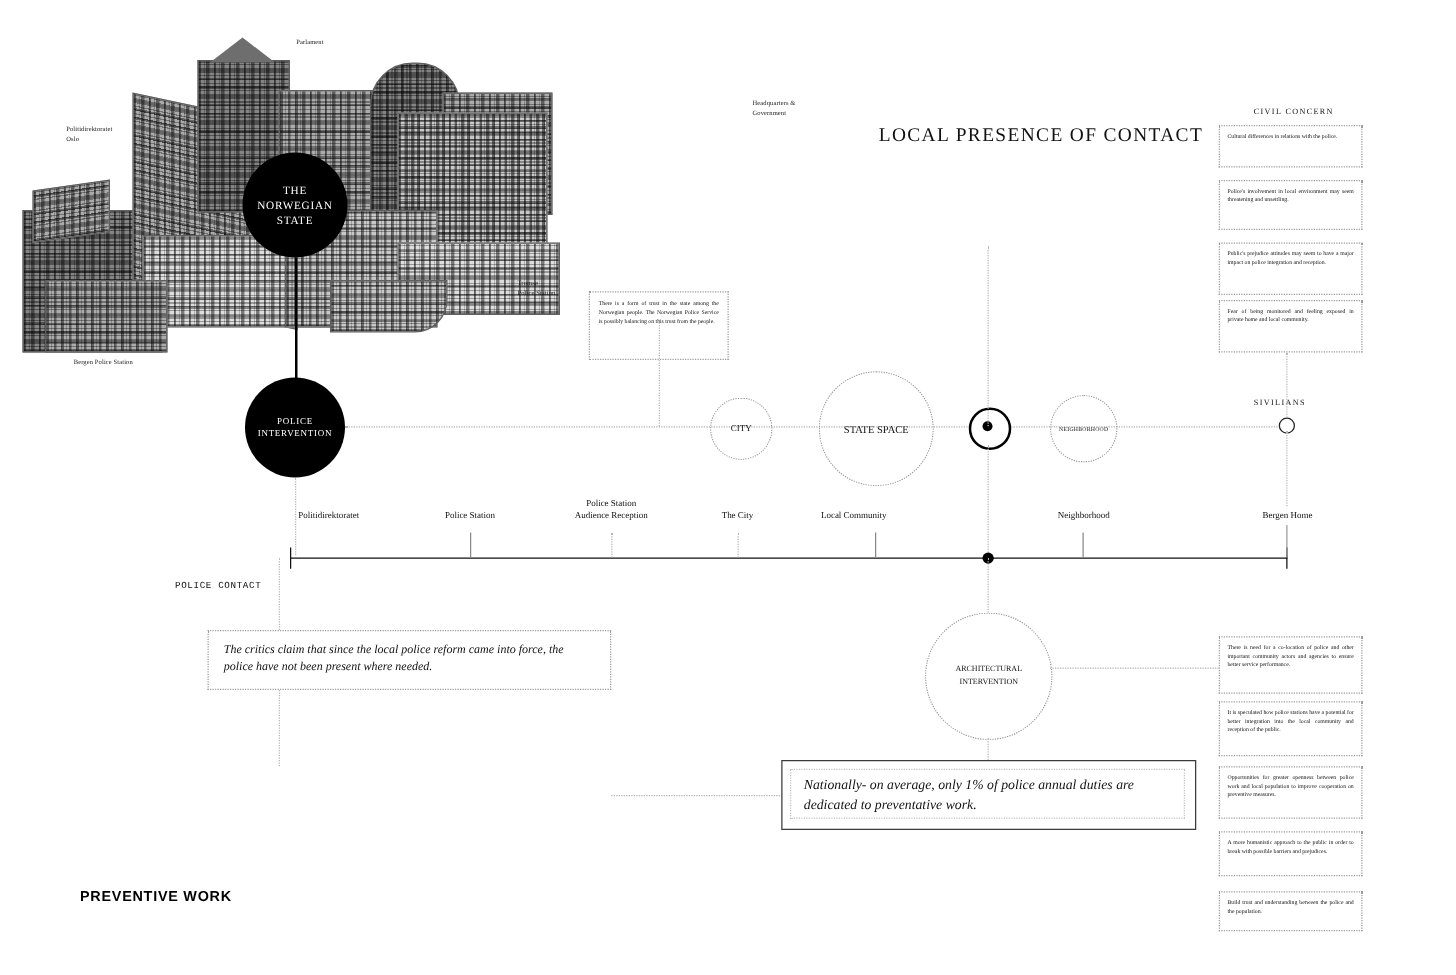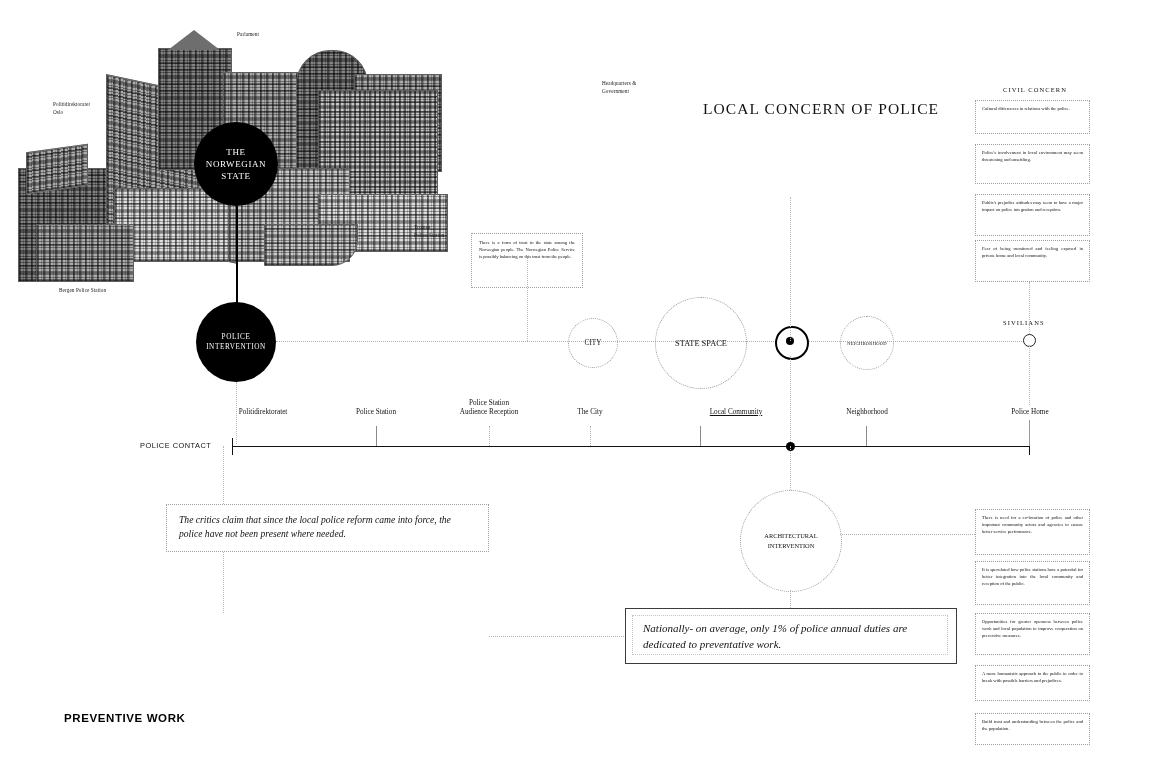--- a/index.html
+++ b/index.html
@@ -60,21 +60,21 @@
 
   .axlabel{position:absolute;font-size:7.2px;text-align:center;
            font-family:"Liberation Serif",serif;color:#111;line-height:1.25;}
   .sectionttl{position:absolute;font-size:6.5px;letter-spacing:1.1px;
               font-family:"Liberation Serif",serif;color:#111;}
   #title{position:absolute;font-size:15.5px;letter-spacing:1.1px;color:#111;
          font-family:"Liberation Serif",serif;}
   #preventive{position:absolute;font-family:"Liberation Sans",sans-serif;
               font-weight:bold;font-size:11.5px;letter-spacing:.6px;color:#000;}
   #policecontact{position:absolute;font-size:7.4px;letter-spacing:.5px;
-                 font-family:Liberation Sans, sans-serif;color:#111;}
+                 font-family:Liberation Mono, monospace;color:#111;margin-top:24px;}
 </style>
 </head>
 <body>
 
 <div id="stage">
 
   <div id="collage">
 
     <div class="bld dark" style="left:0px;top:140px;width:110px;height:112px;">
         <span class="win"></span>
@@ -124,21 +124,21 @@
 
   <div class="cap" style="left:237px;top:31px;white-space:pre;">Parlament</div>
   <div class="cap" style="left:53px;top:101px;white-space:pre;">Politidirektoratet
 Oslo</div>
   <div class="cap" style="left:602px;top:80px;white-space:pre;">Headquarters &amp;
 Government</div>
   <div class="cap" style="left:414px;top:224px;white-space:pre;">Tromsø
 Police Station</div>
   <div class="cap" style="left:59px;top:287px;white-space:pre;">Bergen Police Station</div>
 
-  <div id="title" style="left:703px;top:100px;">LOCAL CONCERN OF POLICE</div>
+  <div id="title" style="left:703px;top:100px;">LOCAL PRESENCE OF CONTACT</div>
 
 
   <div class="sectionttl" style="left:1003px;top:86px;">CIVIL CONCERN</div>
 
   <div class="dbox tiny" style="left:975px;top:100px;width:115px;height:34px;padding:5px 6px;box-sizing:border-box;">Cultural differences in relations with the police.</div>
   <div class="dbox tiny" style="left:975px;top:144px;width:115px;height:40px;padding:5px 6px;box-sizing:border-box;">Police's involvement in local environment may seem threatening and unsettling.</div>
   <div class="dbox tiny" style="left:975px;top:194px;width:115px;height:42px;padding:5px 6px;box-sizing:border-box;">Public's prejudice attitudes may seem to have a major impact on police integration and reception.</div>
   <div class="dbox tiny" style="left:975px;top:240px;width:115px;height:42px;padding:5px 6px;box-sizing:border-box;">Fear of being monitored and feeling exposed in private home and local community.</div>
 
   <div class="dbox tiny" style="left:471px;top:233px;width:112px;height:55px;padding:6px 7px;box-sizing:border-box;">There is a form of trust in the state among the Norwegian people. The Norwegian Police Service is possibly balancing on this trust from the people.</div>
@@ -185,23 +185,23 @@
   <div class="vtick" style="left:590px;top:426px;height:20px;border-left:1px dotted #b5b5b5;"></div>
   <div class="vtick" style="left:700px;top:426px;height:20px;"></div>
   <div class="vtick" style="left:866px;top:426px;height:20px;"></div>
   <div class="vtick" style="left:1029px;top:420px;height:26px;border-left:1px solid #9a9a9a;"></div>
 
   <div class="axlabel" style="left:178px;top:408px;width:170px;">Politidirektoratet</div>
   <div class="axlabel" style="left:316px;top:408px;width:120px;">Police Station</div>
   <div class="axlabel" style="left:429px;top:399px;width:120px;white-space:pre;">Police Station
 Audience Reception</div>
   <div class="axlabel" style="left:540px;top:408px;width:100px;">The City</div>
-  <div class="axlabel" style="left:676px;top:408px;width:120px;text-decoration:underline;">Local Community</div>
+  <div class="axlabel" style="left:623px;top:408px;width:120px;">Local Community</div>
   <div class="axlabel" style="left:812px;top:408px;width:110px;">Neighborhood</div>
-  <div class="axlabel" style="left:977px;top:408px;width:106px;">Police Home</div>
+  <div class="axlabel" style="left:977px;top:408px;width:106px;">Bergen Home</div>
 
   <div class="vdot" style="left:790px;top:446px;height:44px;"></div>
   <div class="dotcirc" style="left:740px;top:490px;width:100px;height:100px;font-size:6.4px;line-height:1.5;white-space:pre;">ARCHITECTURAL
 INTERVENTION</div>
   <div class="vdot" style="left:790px;top:590px;height:22px;"></div>
   <div class="hdot" style="left:840px;top:534px;width:135px;"></div>
 
   <div class="vdot" style="left:223px;top:446px;height:58px;"></div>
   <div class="dbox quote" style="left:166px;top:504px;width:323px;height:48px;font-size:9.6px;line-height:1.45;
        padding:8px 12px;box-sizing:border-box;">The critics claim that since the local police reform came into force, the police have not been present where needed.</div>

